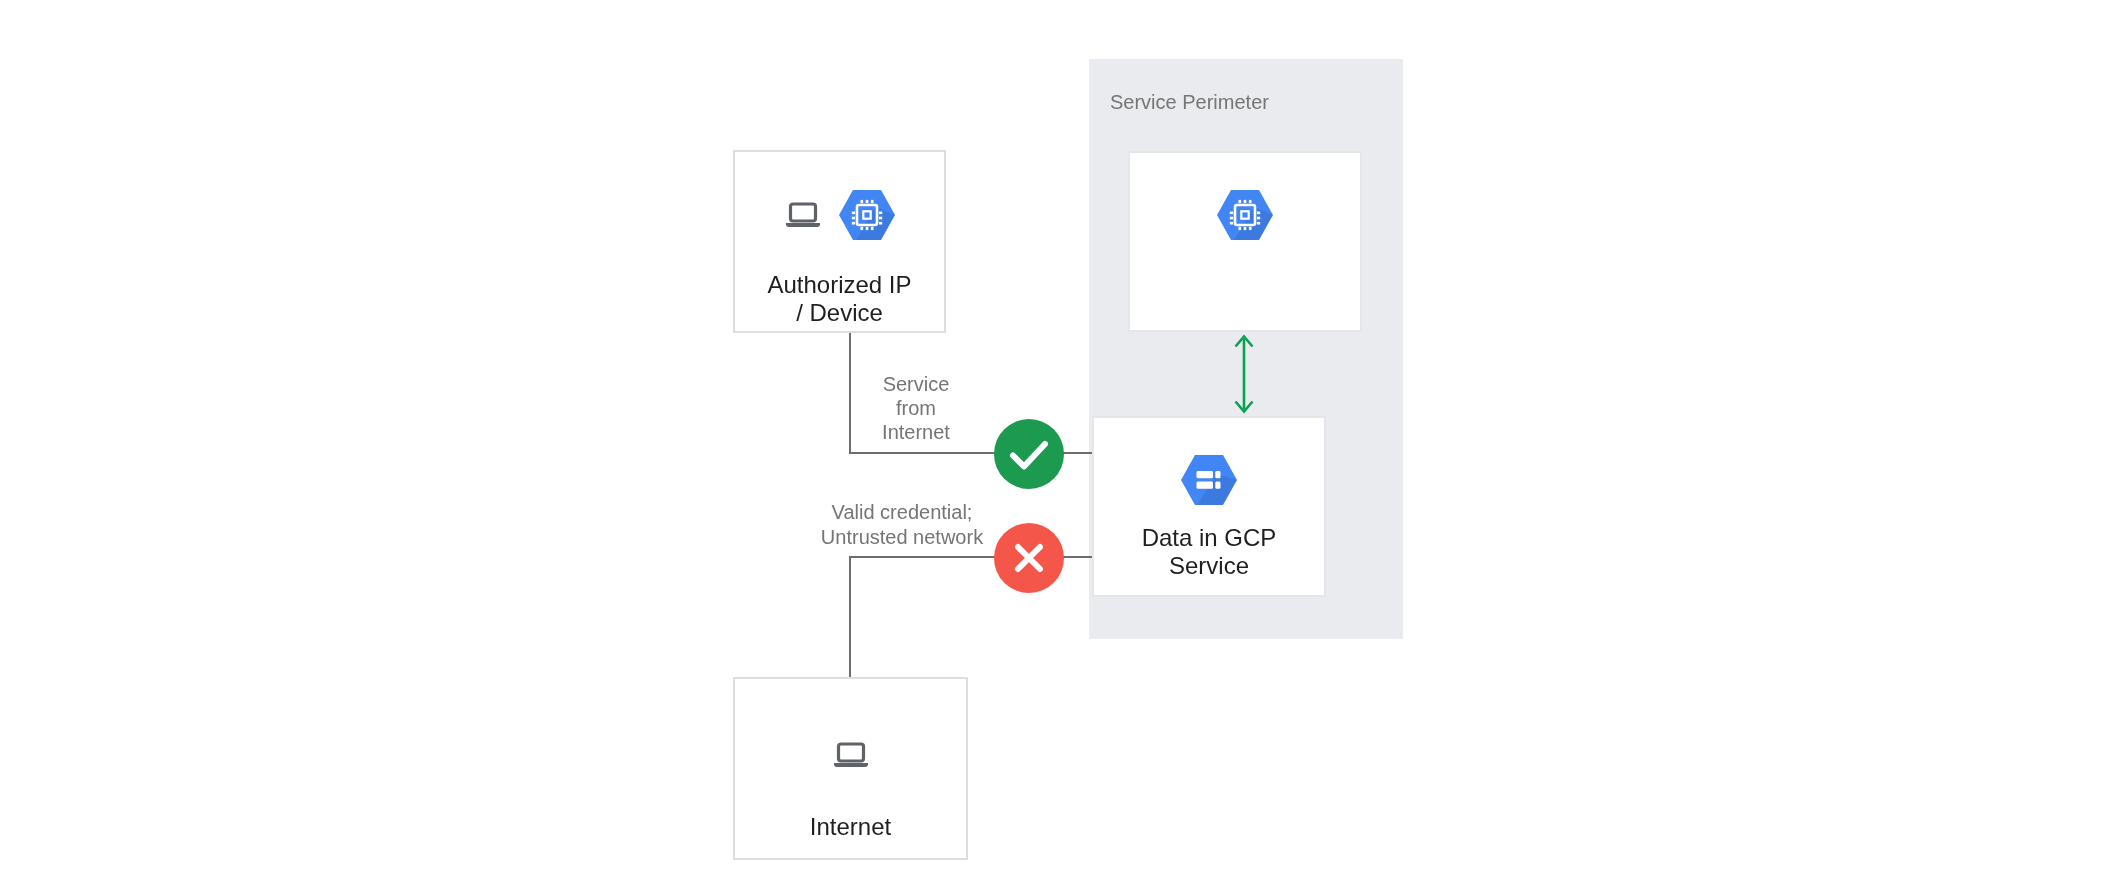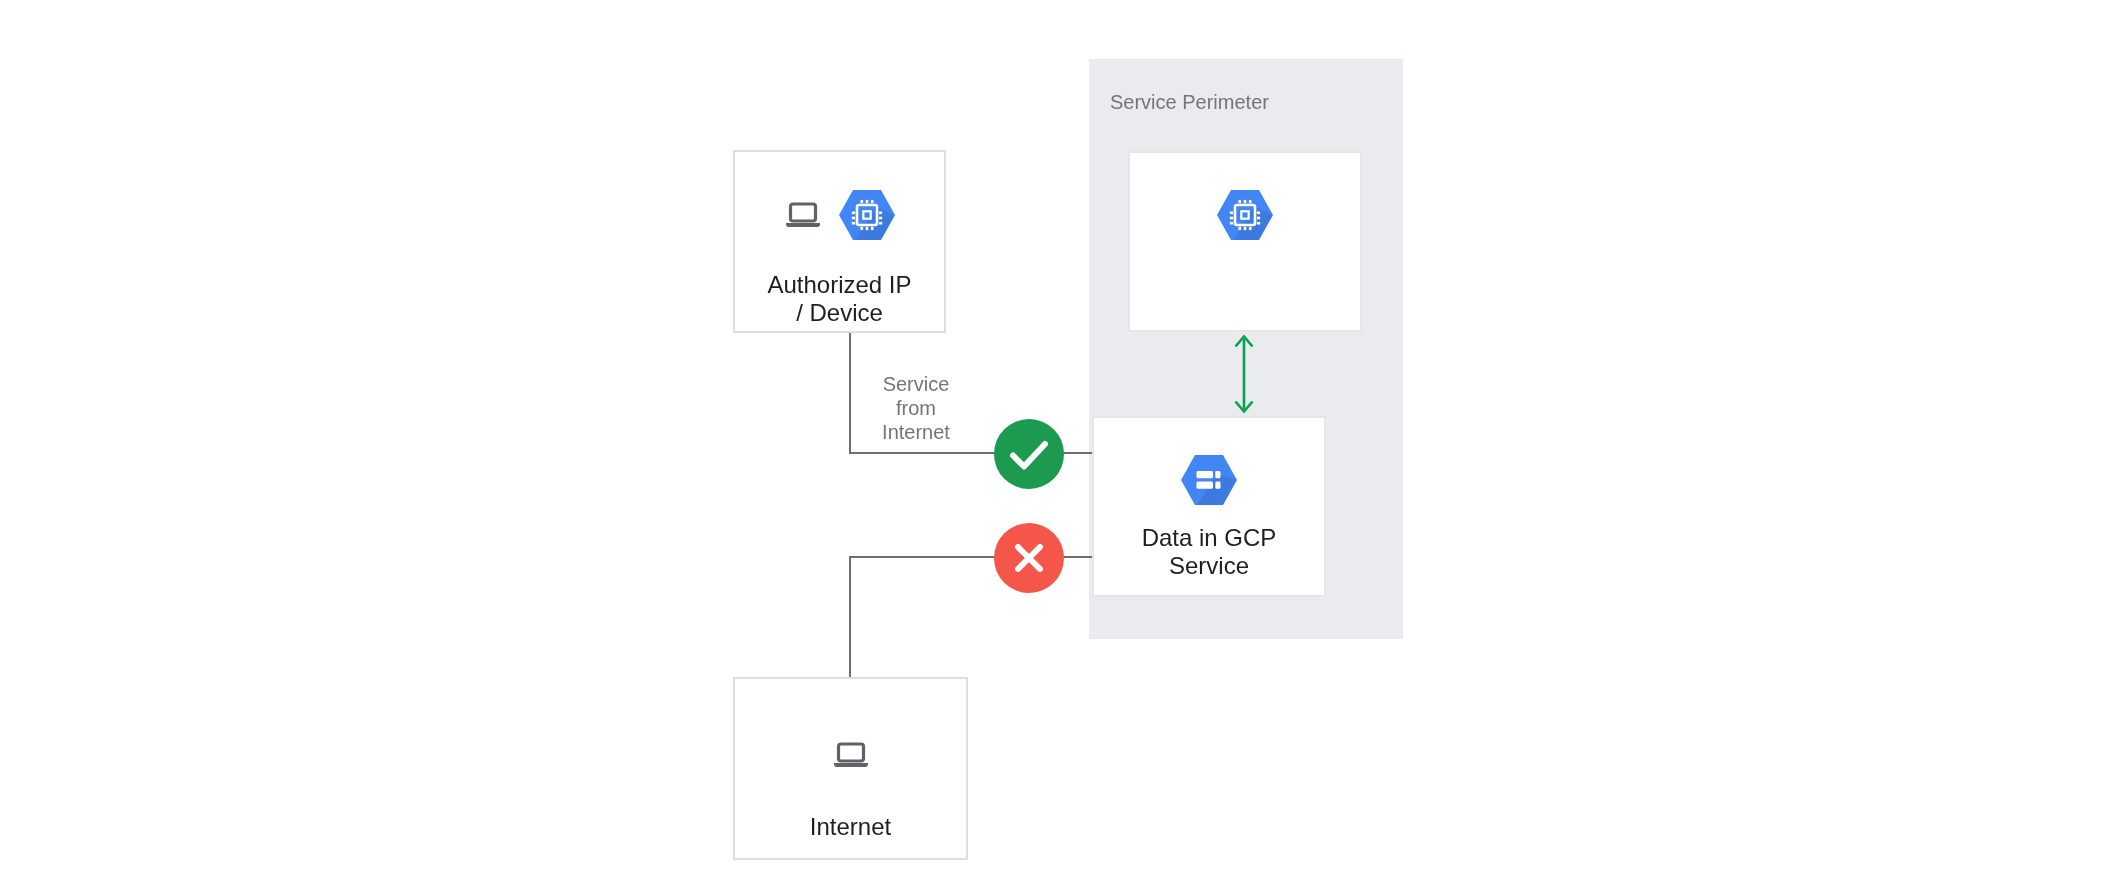--- a/index.html
+++ b/index.html
@@ -203,20 +203,24 @@
       <div>Internet</div>
     </div>
   </div>
 
   <div class="edge-label edge-label-access">
     <div>Service</div>
     <div>from</div>
     <div>Internet</div>
   </div>
 
+  <div class="edge-label edge-label-cred">
+    <div>Valid credential;</div>
+    <div>Untrusted network</div>
+  </div>
 
   <div class="status-circle circle-allow">
     <span>
       <svg width="70" height="70" viewBox="0 0 70 70">
         <polyline points="19,36.5 30,47.5 51,25" fill="none" stroke="#ffffff" stroke-width="6" stroke-linecap="round" stroke-linejoin="round"></polyline>
       </svg>
     </span>
   </div>
   <div class="status-circle circle-deny">
     <span>

